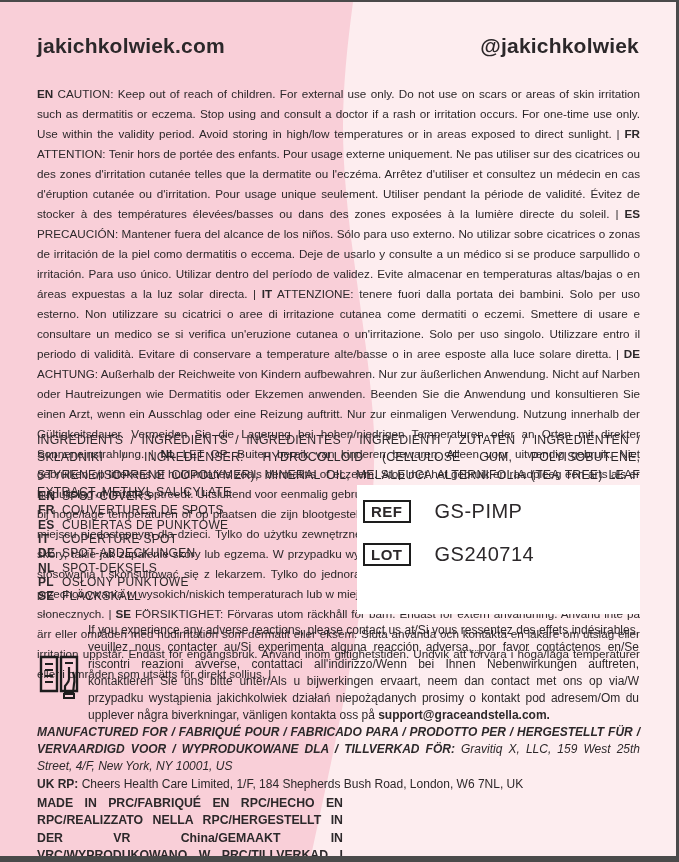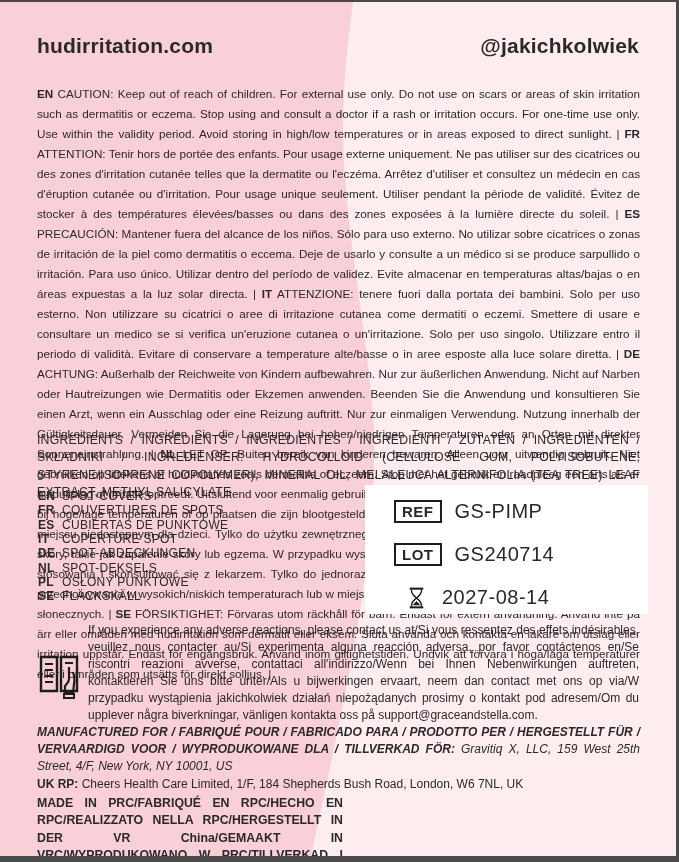--- a/index.html
+++ b/index.html
@@ -24,53 +24,53 @@
   
   #ingredients{left:37px;right:36px;top:430px;font-size:12.3px;line-height:17.4px;text-align:justify;letter-spacing:.2px;}
   #ingredients .b{font-weight:normal;}
   
   #products{left:38px;top:487px;font-size:12px;line-height:14.35px;letter-spacing:.3px;}
   .prow{display:flex;}
   .pcode{font-weight:bold;width:24px;}
   .plabel{}
   
   #devicebox{
-    left:365px;top:483px;width:283px;height:129px;background:#ffffff;
-    padding:10px 0 0 29px;box-sizing:border-box;
+    left:357px;top:483px;width:283px;height:129px;background:#ffffff;
+    padding:10px 0 0 6px;box-sizing:border-box;
   }
   .drow{display:flex;align-items:center;height:33px;margin-bottom:10px;}
   .dtag{
     border:2.2px solid #1d1d1d;font-weight:bold;font-size:15px;
     padding:2px 6px 2px 6px;letter-spacing:.5px;line-height:1;
   }
-  .dval{font-size:20px;margin-left:13px;letter-spacing:.5px;}
+  .dval{font-size:20px;margin-left:24px;letter-spacing:.5px;}
   .dicon{width:44px;display:flex;justify-content:center;}
   
   #adverse{left:88px;right:37px;top:620px;font-size:12px;line-height:16.9px;text-align:justify;}
-  #adverse .b{font-weight:normal;}
+  #adverse .b{font-weight:bold;}
   #contact-icon{left:38px;top:651px;}
   
   #manufacturer{left:37px;right:36px;top:722px;font-size:12px;line-height:17.2px;}
   #manufacturer .jp{text-align:justify;font-style:italic;}
   #manufacturer .b{font-weight:bold;text-align:right;}
   
   #madein{left:37px;top:793px;width:306px;font-size:12.3px;line-height:17.3px;font-weight:bold;text-align:justify;}
   svg .stk{stroke:#1d1d1d;fill:none;}
 </style>
 </head>
 <body>
 
 <div id="label">
 
   <svg id="blob" viewBox="0 0 676 854" preserveAspectRatio="none">
     <path d="M353,0 C347,45 343,85 343,125 C343,225 369,330 374,430 C377,560 344,700 311,854 L0,854 L0,0 Z" fill="#f9cfd8"></path>
   </svg>
 
   <div id="header" class="layer">
-    <span class="brand">hudirritation.com</span>
+    <span class="brand">jakichkolwiek.com</span>
     <span class="brand">@jakichkolwiek</span>
   </div>
 
   <div id="caution" class="layer"><b>EN</b> CAUTION: Keep out of reach of children. For external use only. Do not use on scars or areas of skin irritation such as dermatitis or eczema. Stop using and consult a doctor if a rash or irritation occurs. For one-time use only. Use within the validity period. Avoid storing in high/low temperatures or in areas exposed to direct sunlight. | <b>FR</b> ATTENTION: Tenir hors de portée des enfants. Pour usage externe uniquement. Ne pas utiliser sur des cicatrices ou des zones d'irritation cutanée telles que la dermatite ou l'eczéma. Arrêtez d'utiliser et consultez un médecin en cas d'éruption cutanée ou d'irritation. Pour usage unique seulement. Utiliser pendant la période de validité. Évitez de stocker à des températures élevées/basses ou dans des zones exposées à la lumière directe du soleil. | <b>ES</b> PRECAUCIÓN: Mantener fuera del alcance de los niños. Sólo para uso externo. No utilizar sobre cicatrices o zonas de irritación de la piel como dermatitis o eccema. Deje de usarlo y consulte a un médico si se produce sarpullido o irritación. Para uso único. Utilizar dentro del período de validez. Evite almacenar en temperaturas altas/bajas o en áreas expuestas a la luz solar directa. | <b>IT</b> ATTENZIONE: tenere fuori dalla portata dei bambini. Solo per uso esterno. Non utilizzare su cicatrici o aree di irritazione cutanea come dermatiti o eczemi. Smettere di usare e consultare un medico se si verifica un'eruzione cutanea o un'irritazione. Solo per uso singolo. Utilizzare entro il periodo di validità. Evitare di conservare a temperature alte/basse o in aree esposte alla luce solare diretta. | <b>DE</b> ACHTUNG: Außerhalb der Reichweite von Kindern aufbewahren. Nur zur äußerlichen Anwendung. Nicht auf Narben oder Hautreizungen wie Dermatitis oder Ekzemen anwenden. Beenden Sie die Anwendung und konsultieren Sie einen Arzt, wenn ein Ausschlag oder eine Reizung auftritt. Nur zur einmaligen Verwendung. Nutzung innerhalb der Gültigkeitsdauer. Vermeiden Sie die Lagerung bei hohen/niedrigen Temperaturen oder an Orten mit direkter Sonneneinstrahlung. | <b>NL</b> LET OP: Buiten bereik van kinderen bewaren. Alleen voor uitwendig gebruik. Niet gebruiken op littekens of huidirritaties zoals dermatitis of eczeem. Stop met het gebruik en raadpleeg een arts als er huiduitslag of irritatie optreedt. Uitsluitend voor eenmalig gebruik. Gebruik binnen de geldigheidsduur. Vermijd opslag bij hoge/lage temperaturen of op plaatsen die zijn blootgesteld aan direct zonlicht. | <b>PL</b> UWAGA: Przechowywać w miejscu niedostępnym dla dzieci. Tylko do użytku zewnętrznego. Nie stosować na blizny lub obszary podrażnienia skóry, takie jak zapalenie skóry lub egzema. W przypadku wystąpienia wysypki lub podrażnienia należy zaprzestać stosowania i skonsultować się z lekarzem. Tylko do jednorazowego użytku. Używaj w okresie ważności. Unikać przechowywania w wysokich/niskich temperaturach lub w miejscach narażonych na bezpośrednie działanie promieni słonecznych. | <b>SE</b> FÖRSIKTIGHET: Förvaras utom räckhåll för barn. Endast för extern användning. Använd inte på ärr eller områden med hudirritation som dermatit eller eksem. Sluta använda och kontakta en läkare om utslag eller irritation uppstår. Endast för engångsbruk. Använd inom giltighetstiden. Undvik att förvara i höga/låga temperaturer eller i områden som utsätts för direkt solljus. |</div>
 
   <div id="ingredients" class="layer">
     <span class="b">INGREDIENTS / INGRÉDIENTS / INGREDIENTES / INGREDIENTI / ZUTATEN / INGREDIËNTEN / SKŁADNIKI / INGREDIENSER:</span><span> HYDROCOLLOID (CELLULOSE GUM, POLYISOBUTENE, STYRENE/ISOPRENE COPOLYMER), MINERAL OIL, MELALEUCA ALTERNIFOLIA (TEA TREE) LEAF EXTRACT, METHYL SALICYLATE</span>
   </div>
 
   <div id="products" class="layer">
@@ -110,31 +110,20 @@
 
   <div id="devicebox" class="layer">
     <div class="drow">
       <span class="dtag">REF</span>
       <span class="dval">GS-PIMP</span>
     </div>
     <div class="drow">
       <span class="dtag">LOT</span>
       <span class="dval">GS240714</span>
     </div>
-    <div class="drow">
-      <span class="dicon">
-        <svg width="17" height="24" viewBox="0 0 20 26">
-          <path class="stk" d="M2 2 H18" stroke-width="2.4"></path>
-          <path class="stk" d="M2 24 H18" stroke-width="2.4"></path>
-          <path class="stk" d="M4 3 C4 9.5 8.2 11 10 13 C8.2 15 4 16.5 4 23 M16 3 C16 9.5 11.8 11 10 13 C11.8 15 16 16.5 16 23" stroke-width="1.6"></path>
-          <path d="M5.5 21.5 L10 16.5 L14.5 21.5 Z" fill="#1d1d1d"></path>
-        </svg>
-      </span>
-      <span class="dval" style="margin-left:4px">2027-08-14</span>
-    </div>
   </div>
 
   <div id="contact-icon" class="layer">
     <svg width="42" height="48" viewBox="0 0 42 48">
       <path class="stk" d="M3 4 H19 V38 H3 Z" stroke-width="2.4"></path>
       <path class="stk" d="M23 4 H39 V38 H23 Z" stroke-width="2.4"></path>
       <path class="stk" d="M7 11 H15 M7 17 H15 M7 23 H15 M7 29 H15" stroke-width="2"></path>
       <path class="stk" d="M27 10 H35" stroke-width="2"></path>
       <path class="stk" d="M31 14 V26 C31 30 28 31 27 33 L27 40 H35 L36 31 C37 27 36 22 35 19" stroke-width="2.2"></path>
       <path class="stk" d="M26 41 H36 V45 H26 Z" stroke-width="2"></path>

